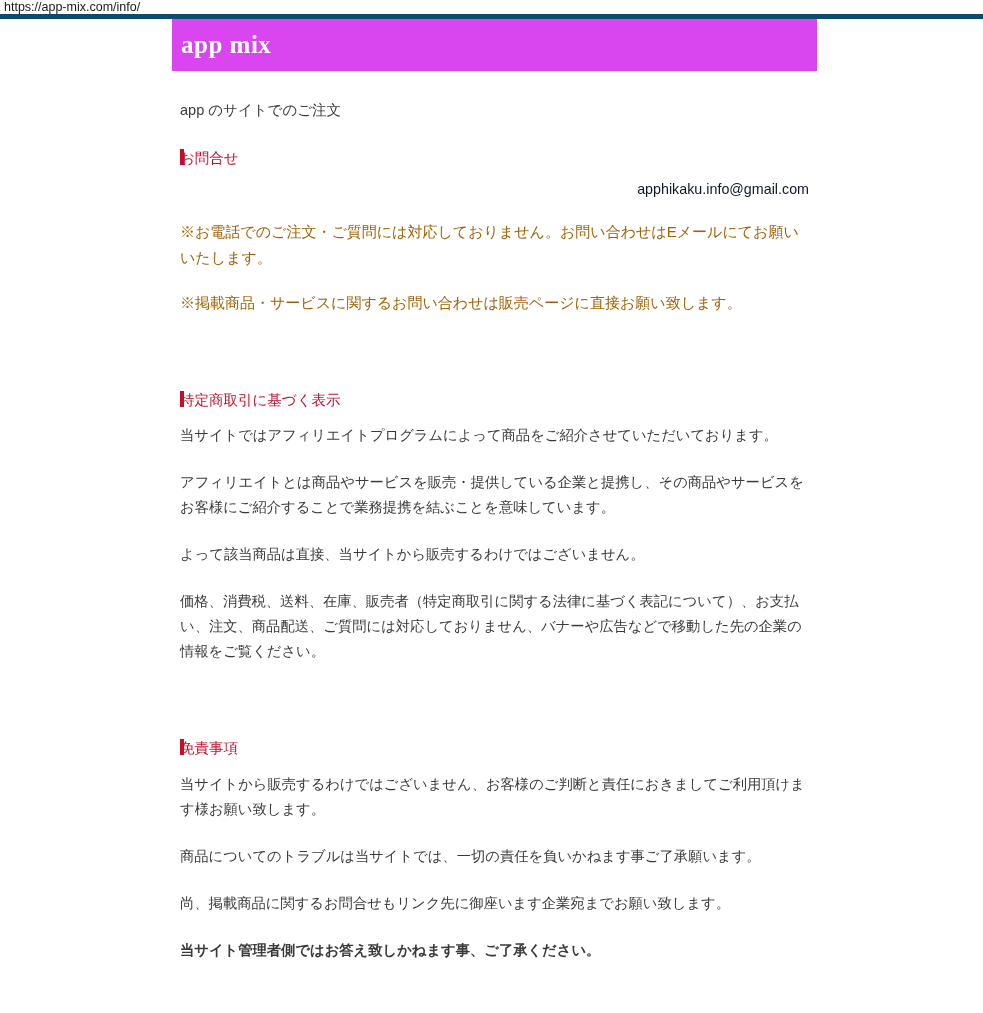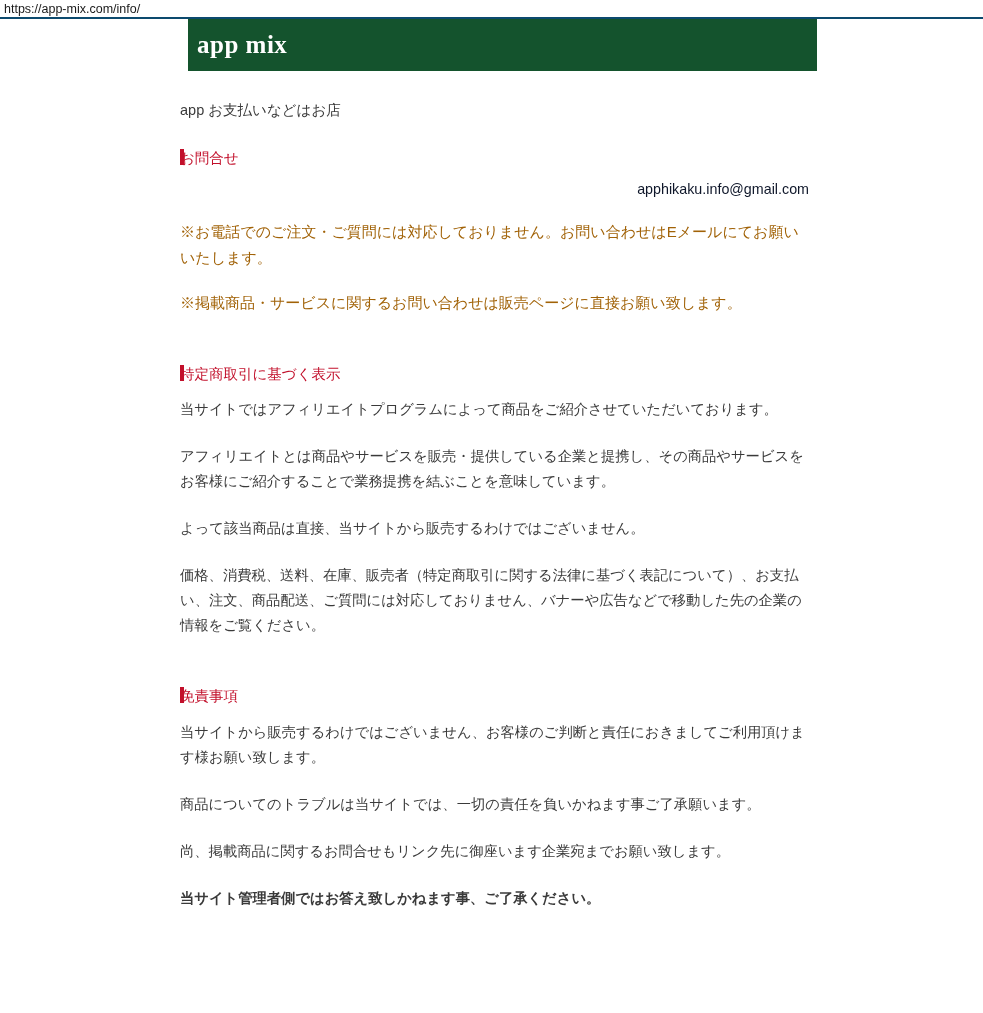--- a/index.html
+++ b/index.html
@@ -13,21 +13,21 @@
     font-family: "Liberation Sans", sans-serif;
     color: #333333;
     overflow: hidden;
     position: relative;
   }
 
   
   .urlbar {
     height: 19px;
     background: #ffffff;
-    border-bottom: 2px solid #0c4a6e;
+    border-bottom: 5px solid #0c4a6e;
     display: flex;
     align-items: center;
     padding-left: 4px;
     box-sizing: border-box;
   }
   .urlbar .url-text {
     font-family: "Liberation Sans", sans-serif;
     font-size: 12.5px;
     color: #1a1a1a;
     letter-spacing: 0px;
@@ -41,27 +41,26 @@
   }
 
   .content-wrap {
     width: 645px;
     margin: 0 auto;
     margin-left: 172px;
   }
 
   
   .site-header {
-    background: #14532d;
+    background: #d946ef;
     height: 52px;
     display: flex;
     align-items: center;
     padding-left: 9px;
     box-sizing: border-box;
-    margin-left: 16px;
   }
   .site-title {
     color: #ffffff;
     font-family: "Liberation Serif", serif;
     font-weight: bold;
     font-size: 25px;
     letter-spacing: 0.5px;
   }
 
   
@@ -88,21 +87,21 @@
   h2.section-heading::before {
     content: "";
     position: absolute;
     left: 0;
     top: 1px;
     width: 4px;
     height: 16px;
     background: #c2102b;
   }
   h2.section-heading.spaced {
-    margin-top: 48px;
+    margin-top: 74px;
   }
 
   p.para {
     font-size: 14.3px;
     line-height: 1.75;
     color: #3a3a3a;
     margin: 0 0 22px 0;
   }
   p.para.small {
     font-size: 15px;
@@ -130,21 +129,21 @@
 
 <div class="page">
   <div class="content-wrap">
 
     <div class="site-header">
       <span class="site-title">app mix</span>
     </div>
 
     <div class="main">
 
-      <p class="office-name">app お支払いなどはお店</p>
+      <p class="office-name">app のサイトでのご注文</p>
 
       <h2 class="section-heading">お問合せ</h2>
       <p class="email">apphikaku.info@gmail.com</p>
       <p class="para small">※お電話でのご注文・ご質問には対応しておりません。お問い合わせはEメールにてお願いいたします。</p>
       <p class="para small">※掲載商品・サービスに関するお問い合わせは販売ページに直接お願い致します。</p>
 
       <h2 class="section-heading spaced">特定商取引に基づく表示</h2>
       <p class="para">当サイトではアフィリエイトプログラムによって商品をご紹介させていただいております。</p>
       <p class="para">アフィリエイトとは商品やサービスを販売・提供している企業と提携し、その商品やサービスをお客様にご紹介することで業務提携を結ぶことを意味しています。</p>
       <p class="para">よって該当商品は直接、当サイトから販売するわけではございません。</p>

